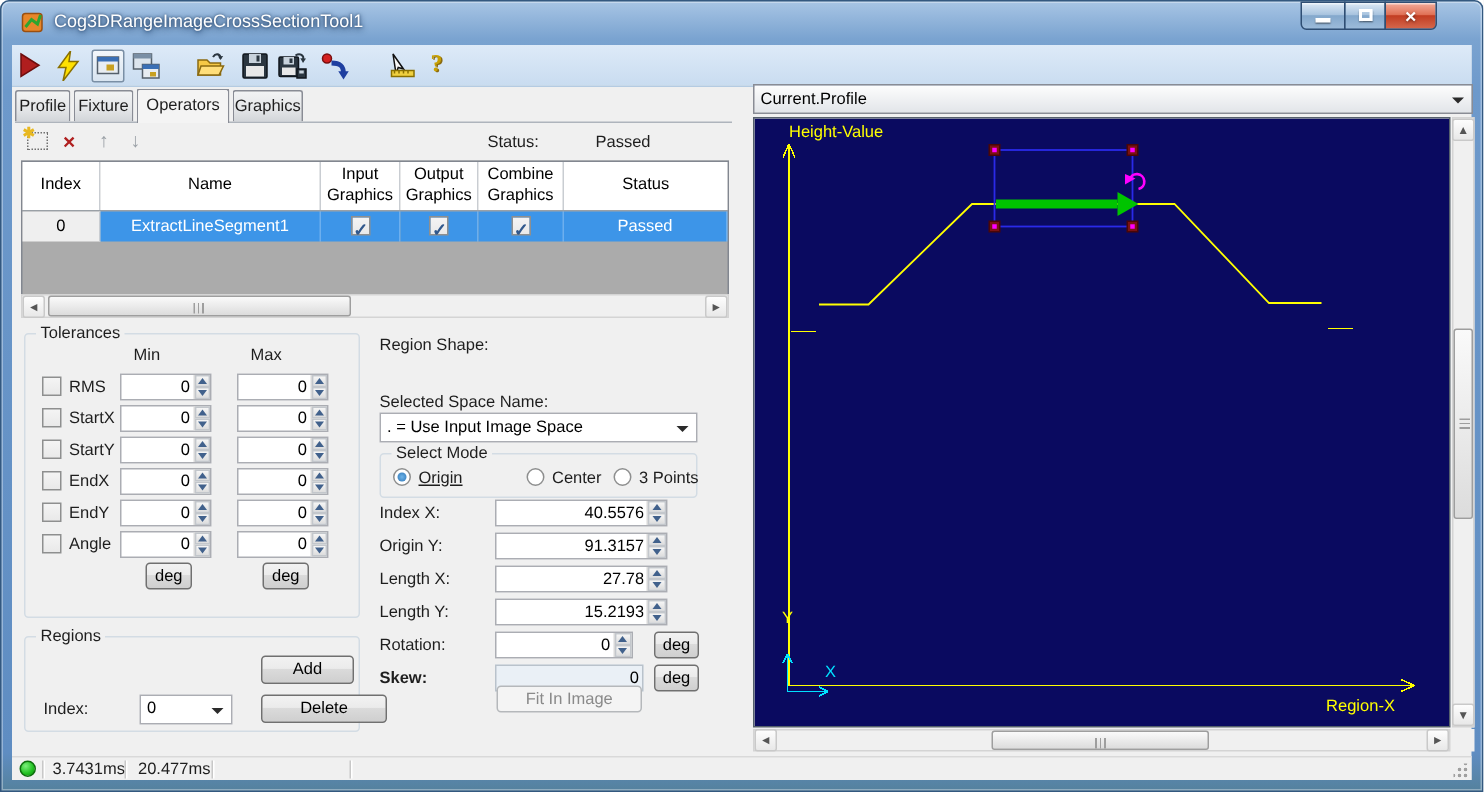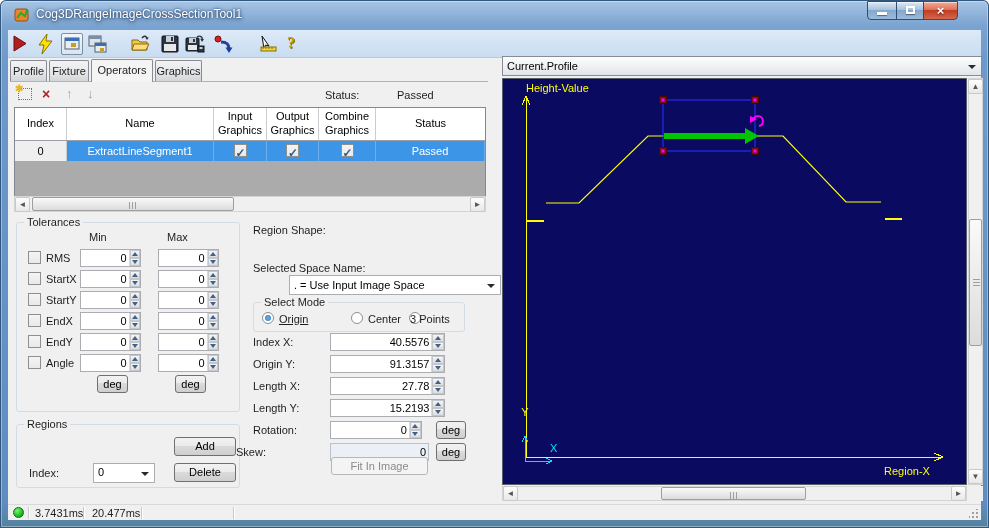--- a/index.html
+++ b/index.html
@@ -362,36 +362,36 @@
     <div class="btn" style="left:89px; top:345px; width:31px; height:18px; line-height:16px;">deg</div>
     <div class="btn" style="left:167px; top:345px; width:31px; height:18px; line-height:16px;">deg</div>
 
     <div class="group" style="left:8px; top:394px; width:224px; height:64px;">
       <span class="group-label">Regions</span>
       <div class="btn" style="left:157px; top:12px; width:62px; height:19px; line-height:17px;">Add</div>
       <div class="lbl" style="left:12px; top:42px;">Index:</div>
       <div class="combo" style="left:76px; top:38px; width:62px; line-height:17px;">
         <span>0</span>
         <span class="tri-combo"></span></div>
-      <div class="btn" style="left:157px; top:38px; width:62px; height:19px; line-height:17px;">Delete</div>
+      <div class="btn" style="left:157px; top:38px; width:84px; height:19px; line-height:17px;">Delete</div>
     </div>
 
     <div class="lbl" style="left:245px; top:194px;">Region Shape:</div>
     <div class="lbl" style="left:245px; top:232px;">Selected Space Name:</div>
-    <div class="combo" style="left:245px; top:245px; width:212px;margin-left:36px;">
+    <div class="combo" style="left:245px; top:245px; width:212px;">
       <span>. = Use Input Image Space</span>
       <span class="tri-combo"></span></div>
     <div class="group" style="left:245px; top:272px; width:212px; height:30px; border-radius:3px;">
       <span class="group-label">Select Mode</span>
       <span class="radio sel" style="position:absolute; left:8px; top:9px;"></span>
       <span class="lbl" style="left:25px; top:10px;text-decoration:underline;">Origin</span>
       <span class="radio" style="position:absolute; left:97px; top:9px;"></span>
       <span class="lbl" style="left:114px; top:10px;">Center</span>
       <span class="radio" style="position:absolute; left:155px; top:9px;"></span>
-      <span class="lbl" style="left:156px; top:10px;text-align:right;">3 Points</span>
+      <span class="lbl" style="left:172px; top:10px;text-align:right;">3 Points</span>
     </div>
 
     <div id="num-fields">
         <span class="lbl" style="left:245px; top:306px;">Index X:</span>
         <div class="spin" style="left:322px; top:303px; width:115px;">
           <input readonly="" value="40.5576" style="">
           <div class="spin-btns">
             <div class="sbtn">
               <i class="tri-up"></i>
             </div>
@@ -442,21 +442,21 @@
           <div class="spin-btns">
             <div class="sbtn">
               <i class="tri-up"></i>
             </div>
             <div class="sbtn">
               <i class="tri-dn"></i>
             </div>
           </div>
         </div>
         <div class="btn" style="left:428px; top:391px; width:30px; height:18px; line-height:16px;">deg</div>
-        <span class="lbl" style="left:228px; top:416px;">Skew:</span>
+        <span class="lbl" style="left:245px; top:416px;font-weight:bold;">Skew:</span>
         <div class="field disabled" style="left:322px; top:413px; width:99px;"><input readonly="" value="0" style=""></div>
         <div class="btn" style="left:428px; top:413px; width:30px; height:18px; line-height:16px;">deg</div>
       </div>
     <div class="btn disabled" style="left:323px; top:427px; width:97px; height:18px; line-height:16px;">Fit In Image</div>
 
     <div class="combo flat" style="left:494px; top:26px; width:480px;">
       <span>Current.Profile</span>
       <span class="tri-combo"></span></div>
 
     <div id="chart-wrap">

